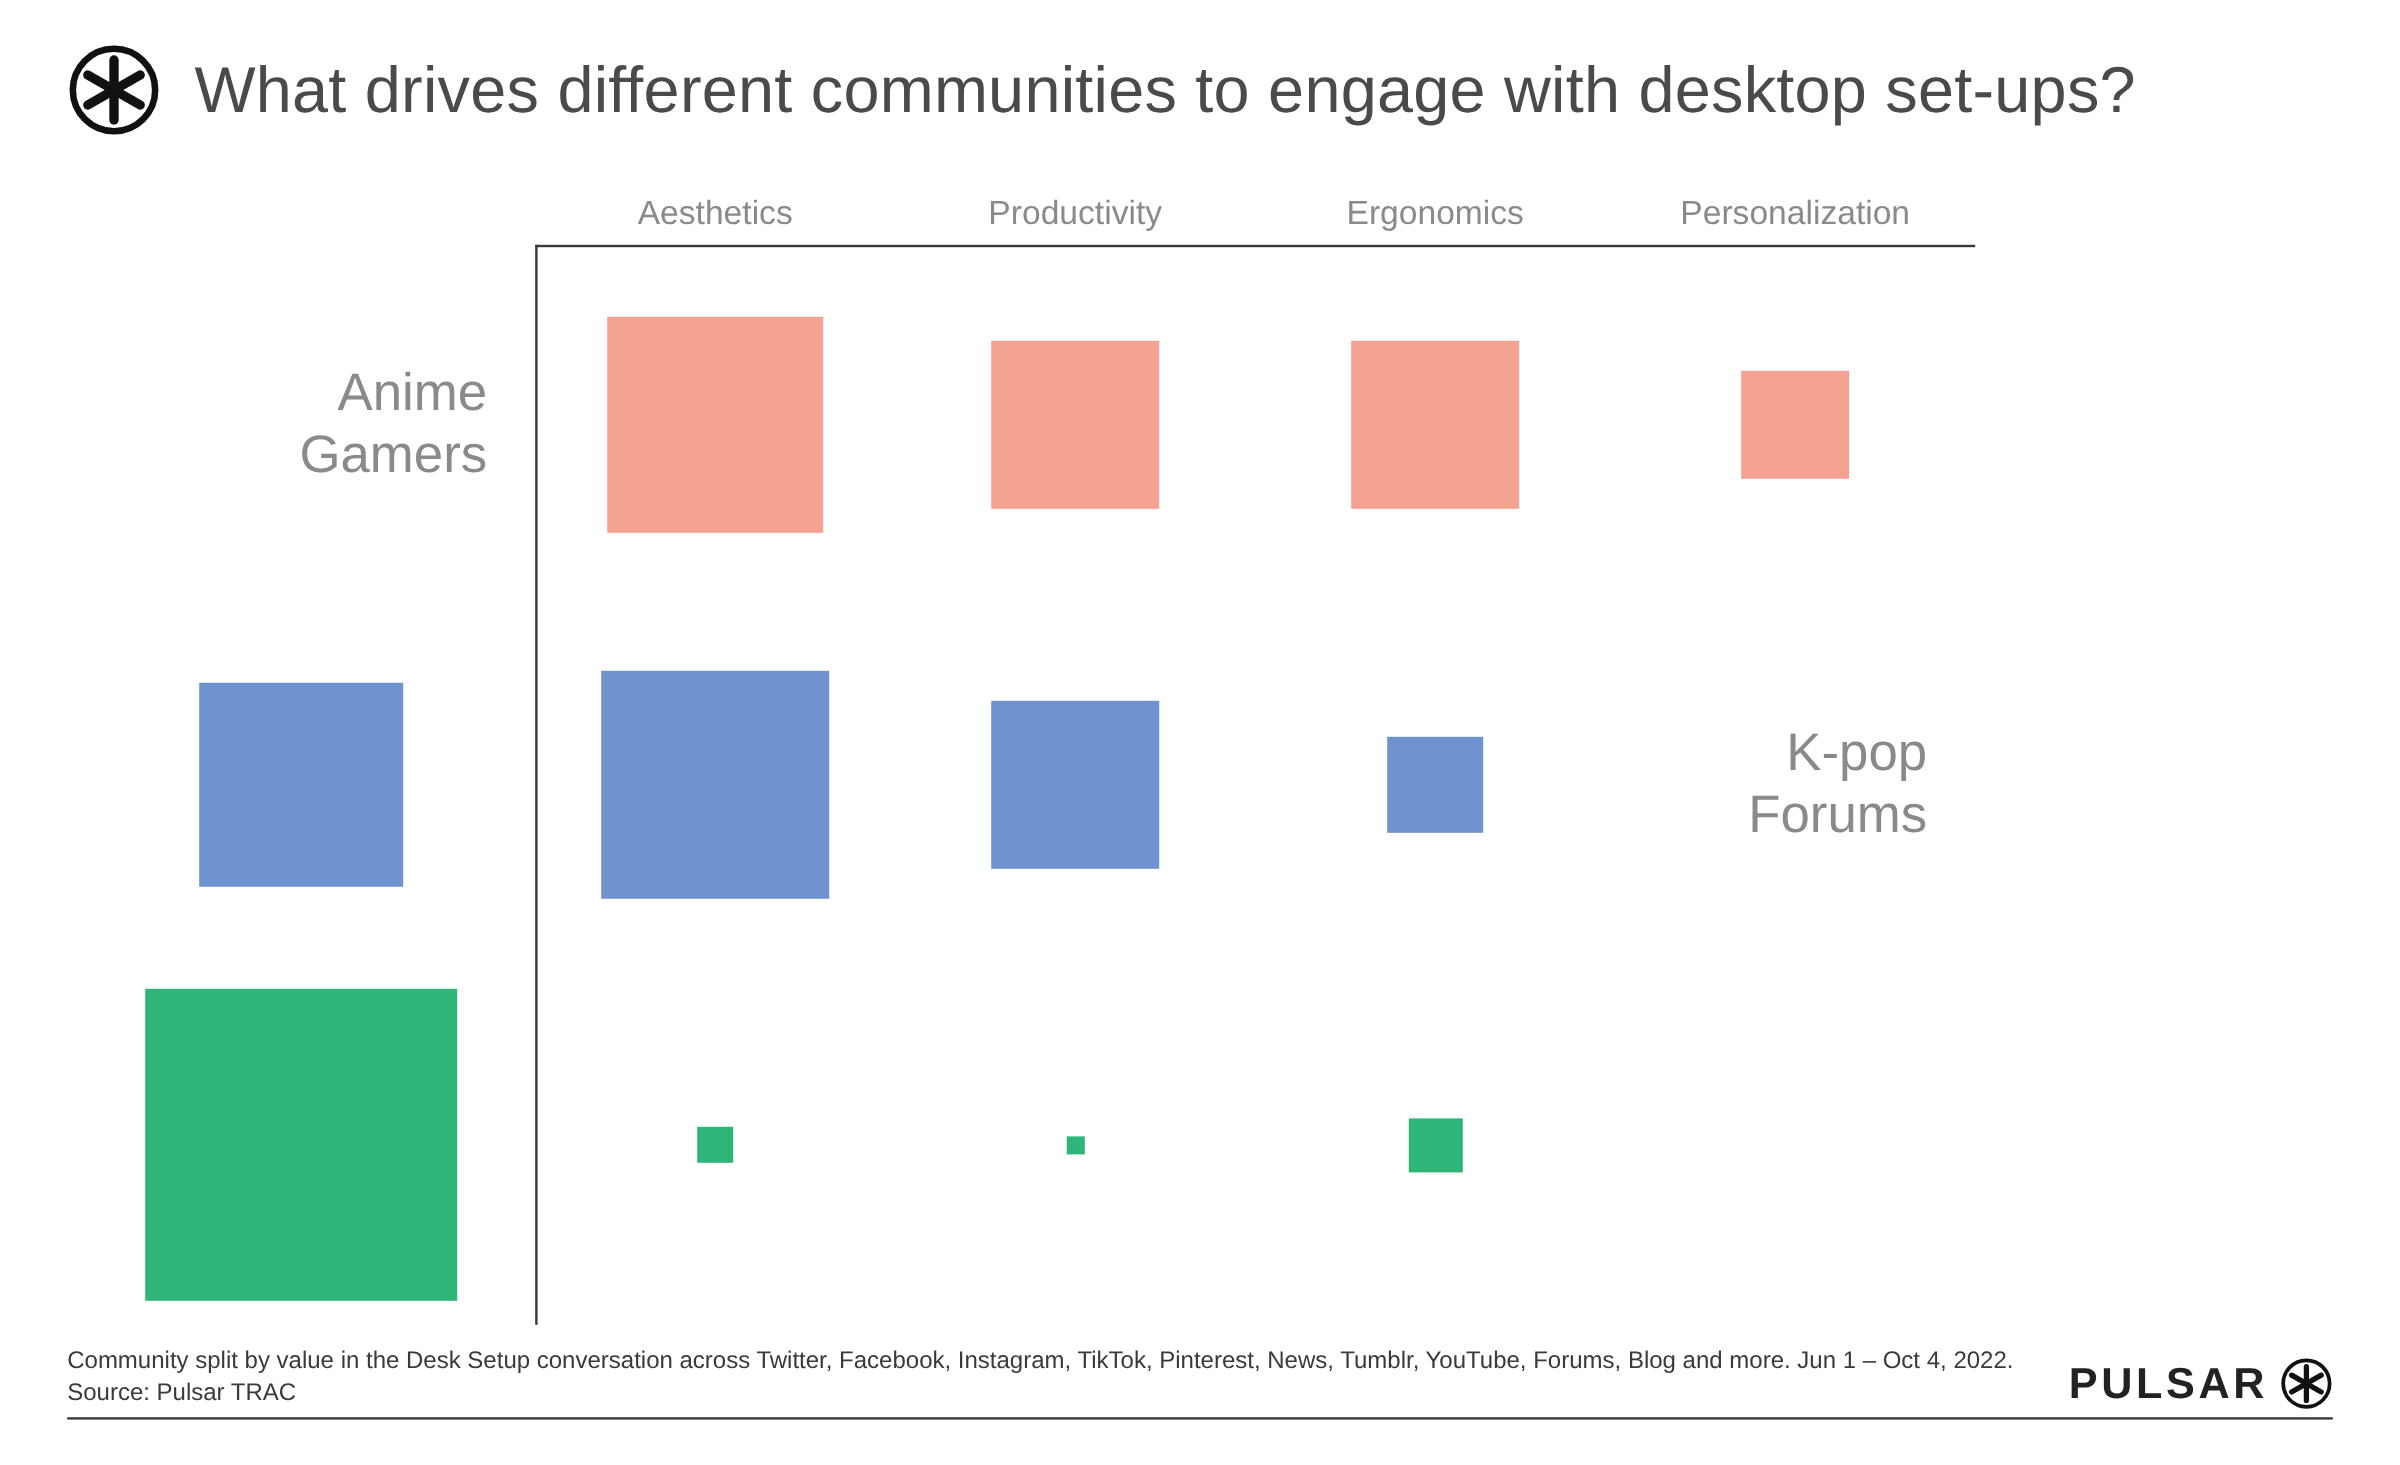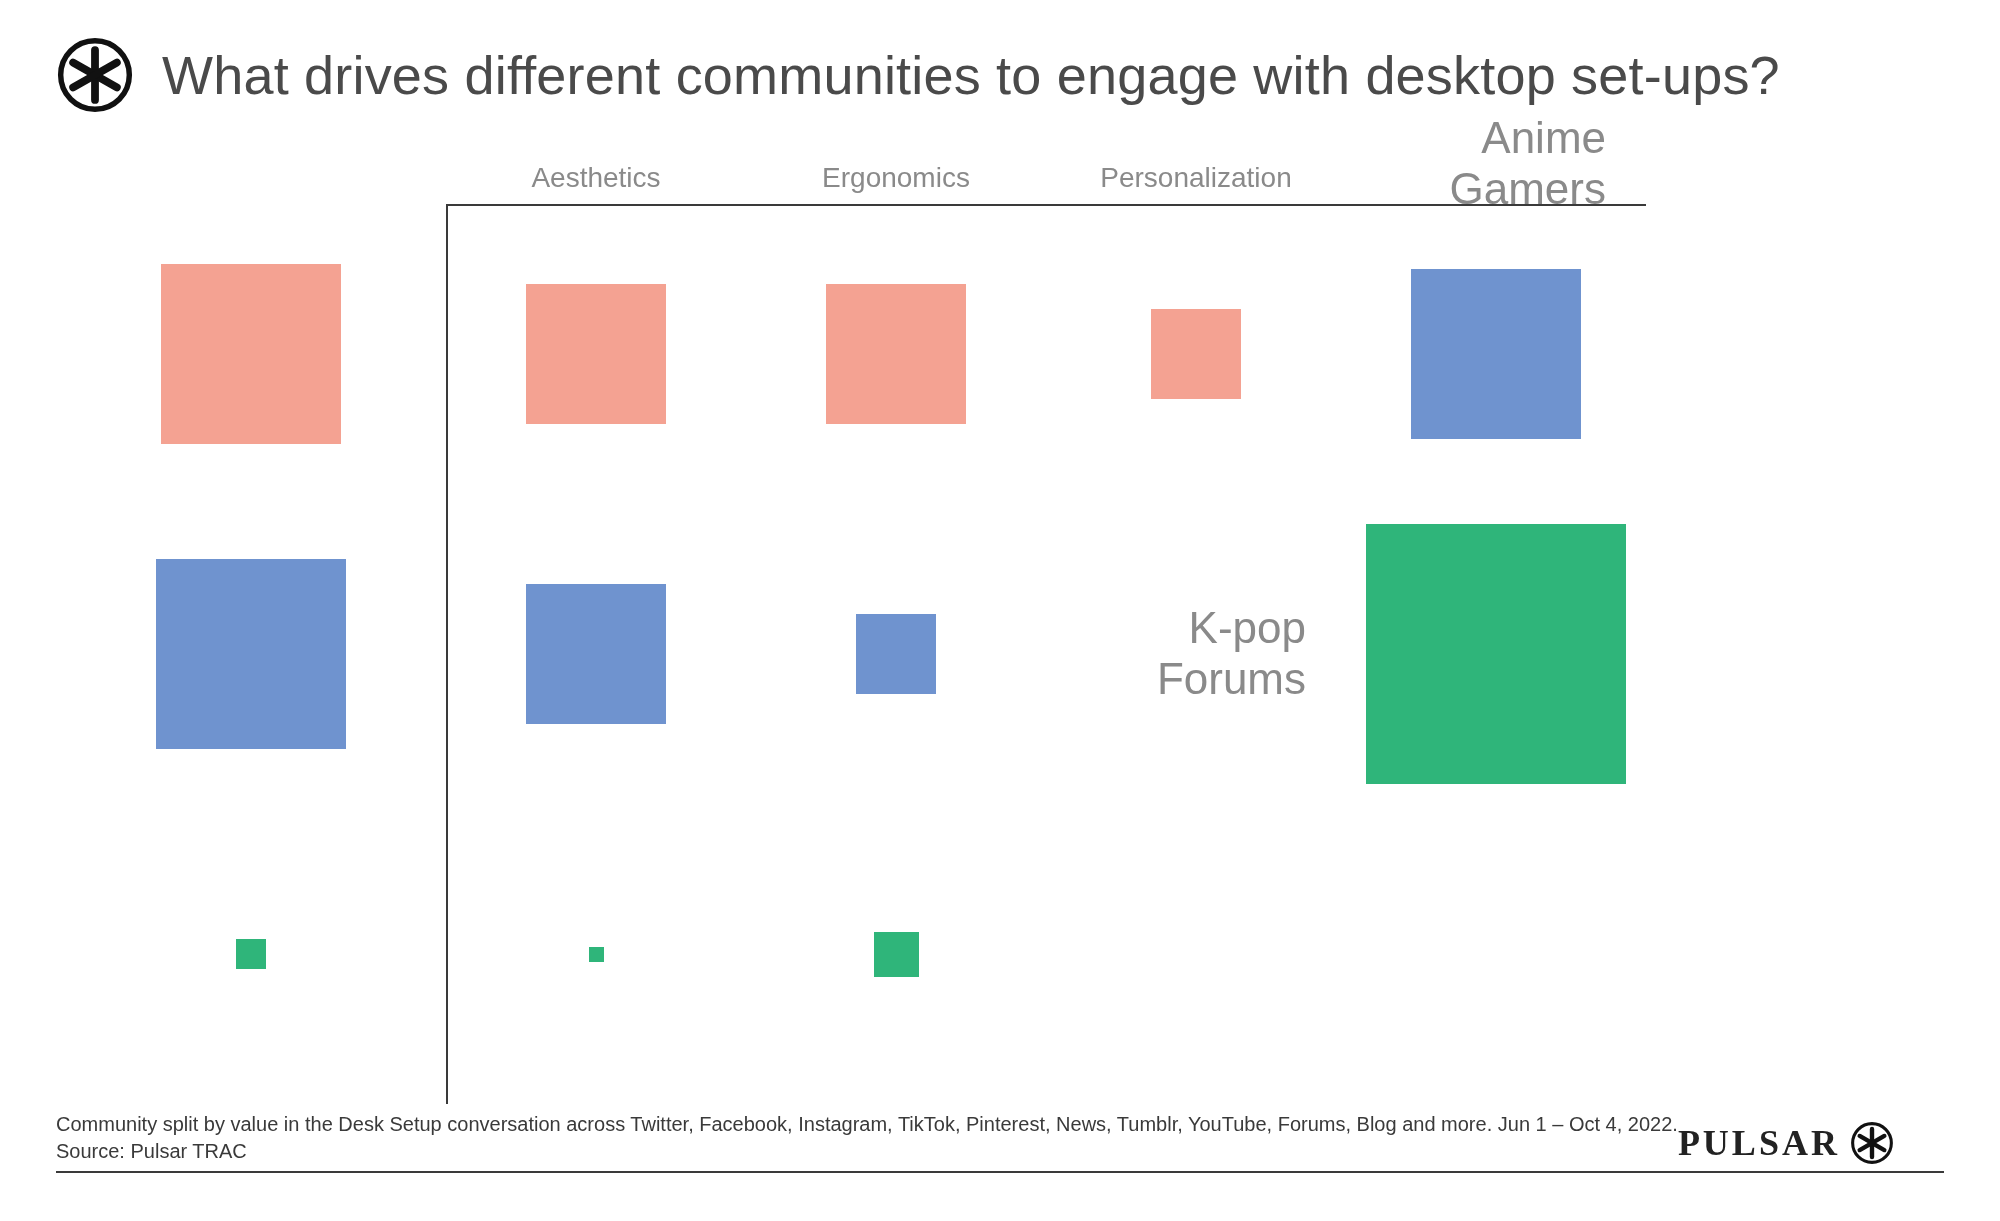--- a/index.html
+++ b/index.html
@@ -23,23 +23,23 @@
   .col-header { font-size: 28px; color: #8a8a8a; font-weight: 400; align-self: end; padding-bottom: 10px; }
   .row-label { font-size: 44px; color: #8a8a8a; font-weight: 400; justify-self: end; text-align: right; line-height: 1.15; padding-right: 40px; white-space: pre-line; }
   .cell { width: 100%; height: 100%; display:flex; align-items:center; justify-content:center; }
   .sq { display:block; }
 
   
   .axis-top, .axis-left { position:absolute; background:#3a3a3a; }
   .axis-top  { height:2px; }
   .axis-left { width:2px; }
 
-  .footer { position:absolute; left:56px; right:56px; bottom:48px; display:flex; align-items:flex-end; border-bottom:2px solid #3a3a3a; padding-bottom:6px; }
+  .footer { position:absolute; left:56px; right:56px; bottom:38px; display:flex; align-items:flex-end; justify-content:space-between; border-bottom:2px solid #3a3a3a; padding-bottom:6px; }
   .footer-text { font-size:20px; line-height:1.35; color:#3a3a3a; white-space:pre-line; }
-  .footer-logo { display:flex; align-items:center; gap:10px; font-size:36px; font-weight:700; letter-spacing:3px; color:#222;font-family:Liberation Serif, serif; }
+  .footer-logo { display:flex; align-items:center; gap:10px; font-size:36px; font-weight:700; letter-spacing:3px; color:#222; }
   .footer-logo svg { display:block; }
 </style>
 </head>
 <body>
 
 <div class="page">
 
   <div class="header">
     <span class="logo-icon">
       <svg width="78" height="78" viewBox="0 0 100 100">
@@ -51,20 +51,21 @@
         </g>
       </svg>
     </span>
     <h1 class="title">What drives different communities to engage with desktop set-ups?</h1>
   </div>
 
   <div class="chart-wrap">
     <div class="grid" id="grid">
         <div></div>
         <div class="col-header">Aesthetics</div>
+        <div class="col-header">Productivity</div>
         <div class="col-header">Ergonomics</div>
         <div class="col-header">Personalization</div>
         <div class="row-label">Anime
 Gamers</div>
         <div class="cell">
           <div class="sq" style="width: 180px; height: 180px; background: rgb(244, 162, 146);"></div>
         </div>
         <div class="cell">
           <div class="sq" style="width: 140px; height: 140px; background: rgb(244, 162, 146);"></div>
         </div>

